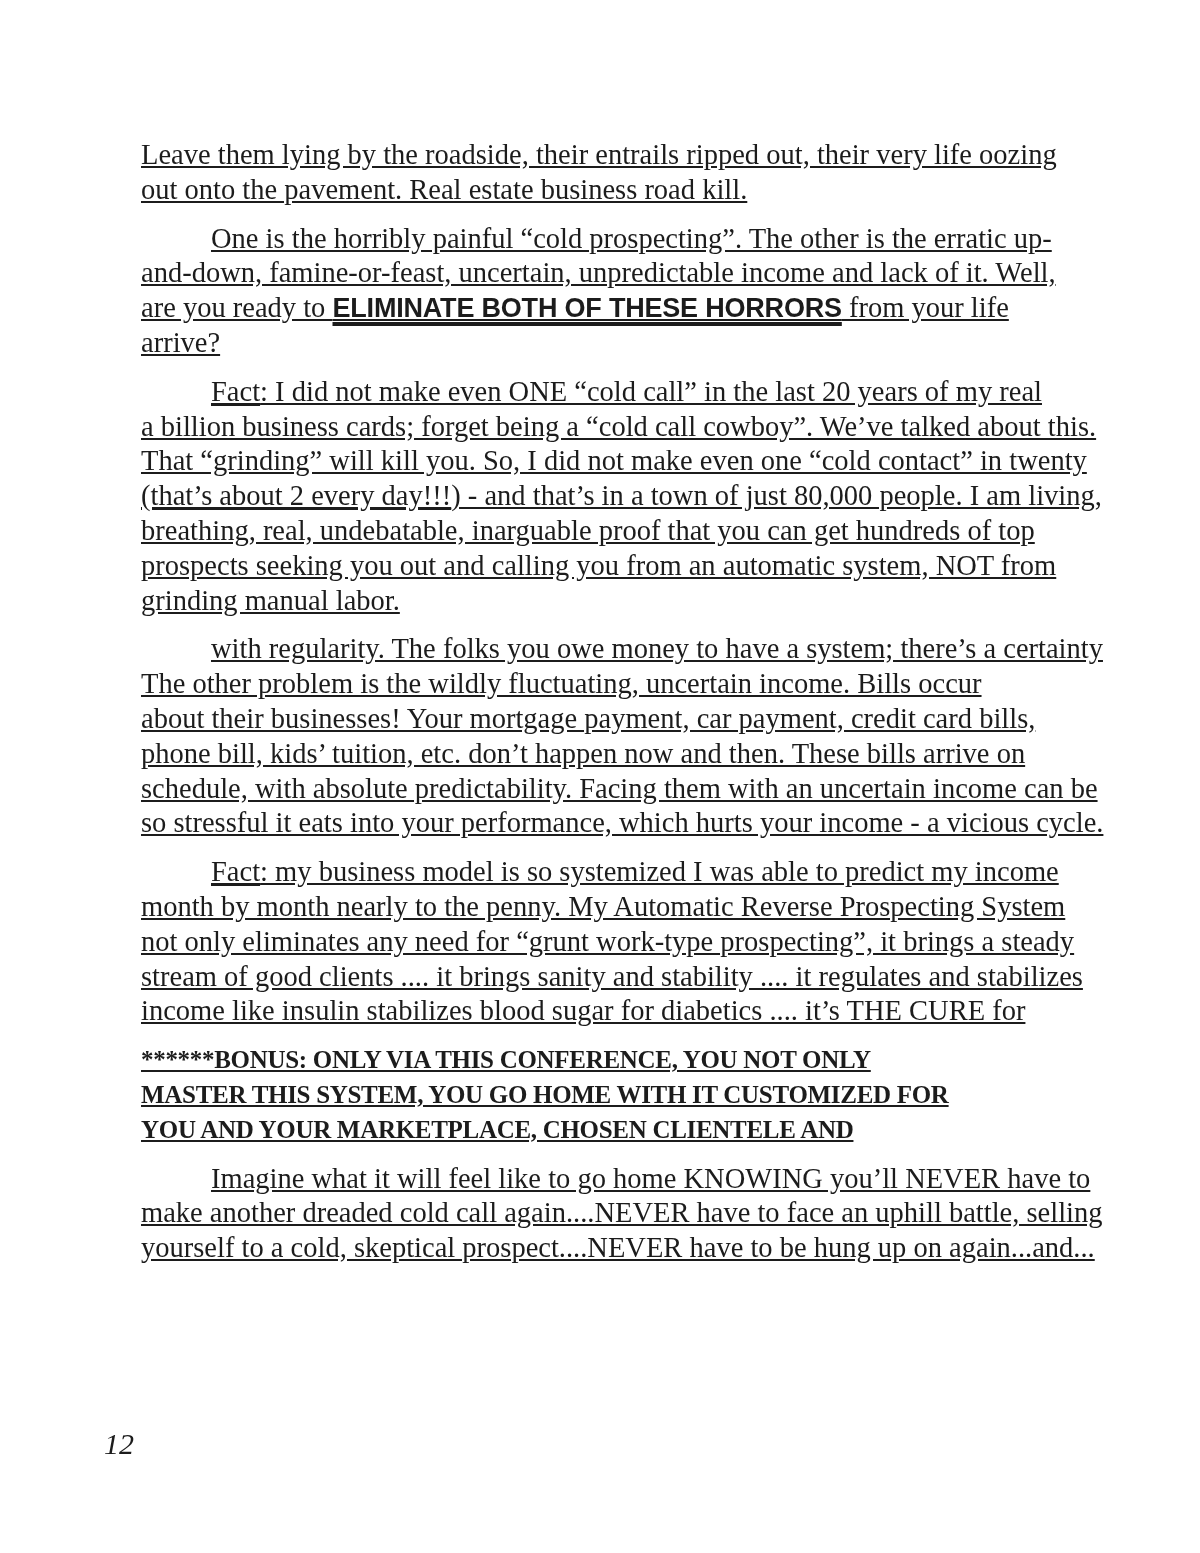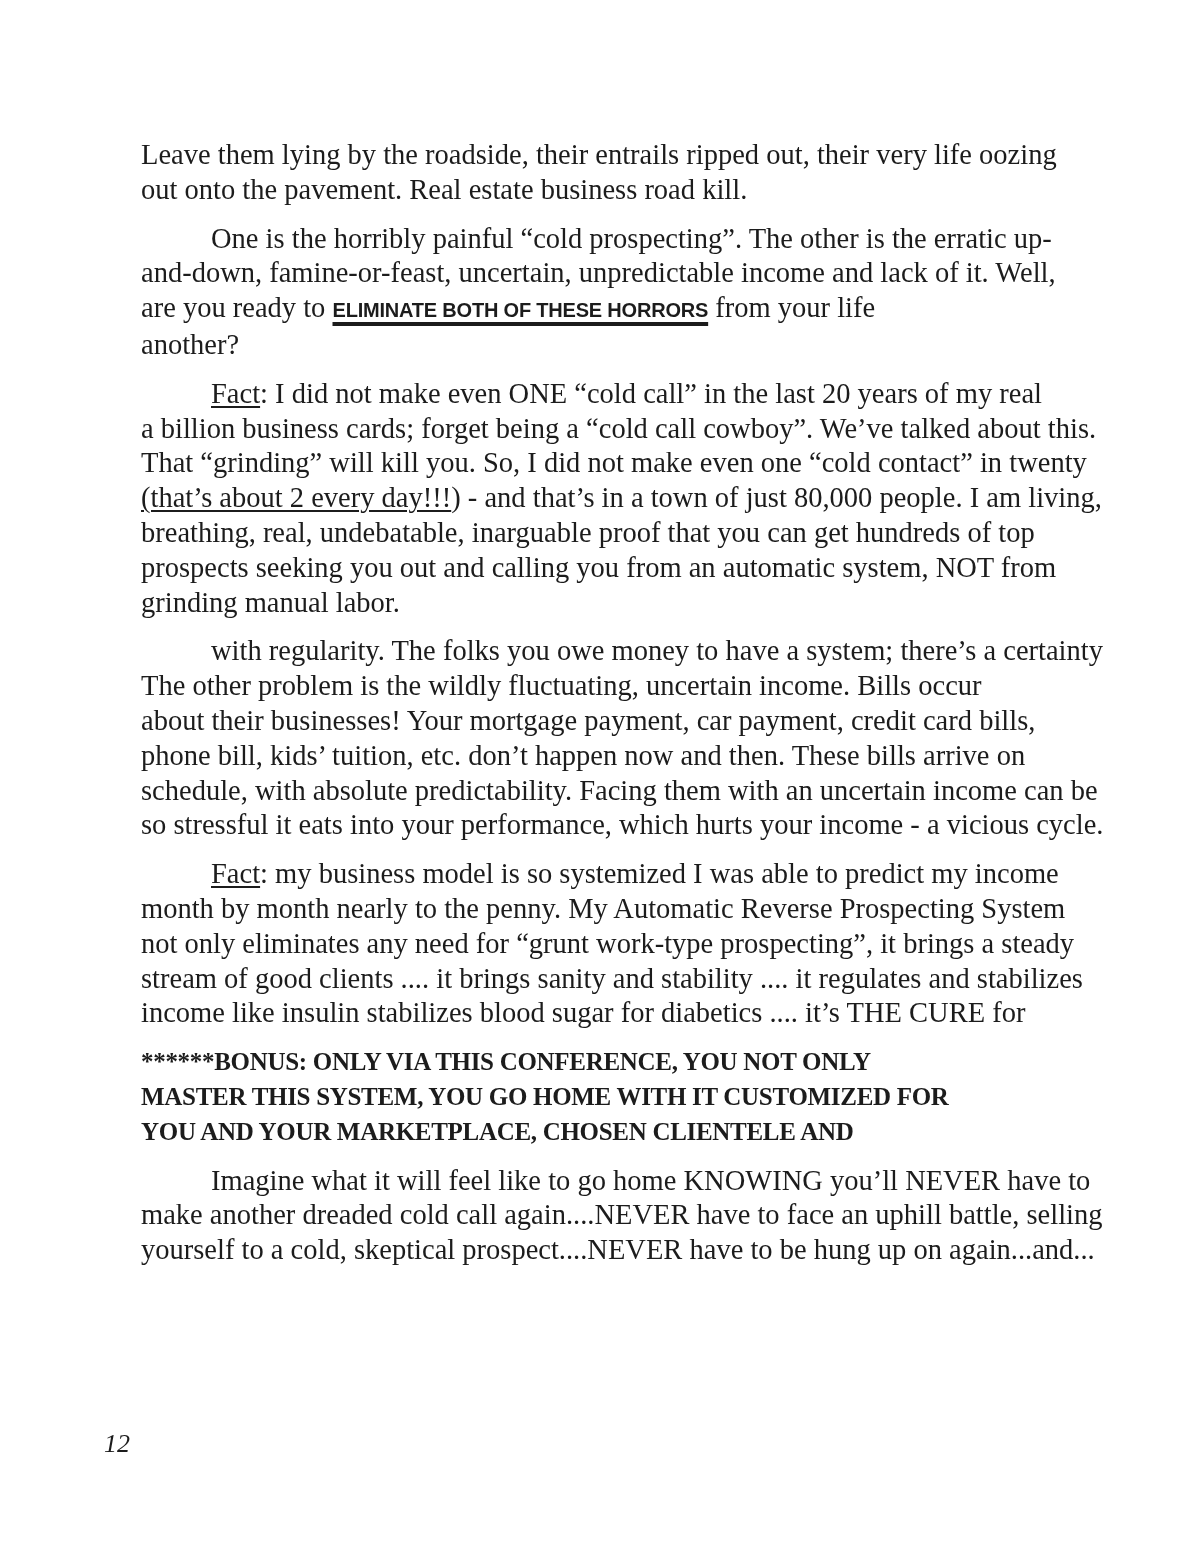--- a/index.html
+++ b/index.html
@@ -13,61 +13,61 @@
     color: #1c1c1c;
   }
   .doc {
     position: absolute;
     left: 141px;
     top: 138px;
     width: 922px;
     font-size: 28.5px;
     line-height: 34.8px;
   }
-  .para { margin-top: 14px; }
+  .para { margin-top: 14px; text-decoration: underline; }
   .doc .para:first-child { margin-top: 0; }
   .line { white-space: pre; }
   .para.indent .line:first-child { padding-left: 70px; }
   .bold-caps { font-weight: 700; font-size: 25px; letter-spacing: -0.3px; }
   .u {
     text-decoration: underline;
     text-decoration-thickness: 2px;
     text-underline-offset: 3px;
   }
   .hl {
     font-family: "Liberation Sans", sans-serif;
     font-weight: 700;
-    font-size: 20px;
+    font-size: 27px;
     letter-spacing: -0.2px;
     text-decoration: underline;
     text-decoration-thickness: 3.5px;
     text-underline-offset: 5px;
   }
   .pagenum {
     position: absolute;
     left: 104px;
     top: 1428px;
     font-style: italic;
-    font-size: 26px;
+    font-size: 30px;
     line-height: 32px;
   }
 </style>
 </head>
 <body>
 
 <div class="doc">
     <div class="para">
       <div class="line"><span>Leave them lying by the roadside, their entrails ripped out, their very life oozing</span></div>
       <div class="line"><span>out onto the pavement. Real estate business road kill.</span></div>
     </div>
     <div class="para indent">
       <div class="line"><span>One is the horribly painful “cold prospecting”. The other is the erratic up-</span></div>
       <div class="line"><span>and-down, famine-or-feast, uncertain, unpredictable income and lack of it. Well,</span></div>
       <div class="line"><span>are you ready to </span><span class="hl">ELIMINATE BOTH OF THESE HORRORS</span><span> from your life</span></div>
-      <div class="line"><span>another?</span></div>
+      <div class="line"><span>arrive?</span></div>
     </div>
     <div class="para indent">
       <div class="line"><span class="u">Fact</span><span>: I did not make even ONE “cold call” in the last 20 years of my real</span></div>
       <div class="line"><span>a billion business cards; forget being a “cold call cowboy”. We’ve talked about this.</span></div>
       <div class="line"><span>That “grinding” will kill you. So, I did not make even one “cold contact” in twenty</span></div>
       <div class="line"><span class="u">(that’s about 2 every day!!!</span><span>) - and that’s in a town of just 80,000 people. I am living,</span></div>
       <div class="line"><span>breathing, real, undebatable, inarguable proof that you can get hundreds of top</span></div>
       <div class="line"><span>prospects seeking you out and calling you from an automatic system, NOT from</span></div>
       <div class="line"><span>grinding manual labor.</span></div>
     </div>

